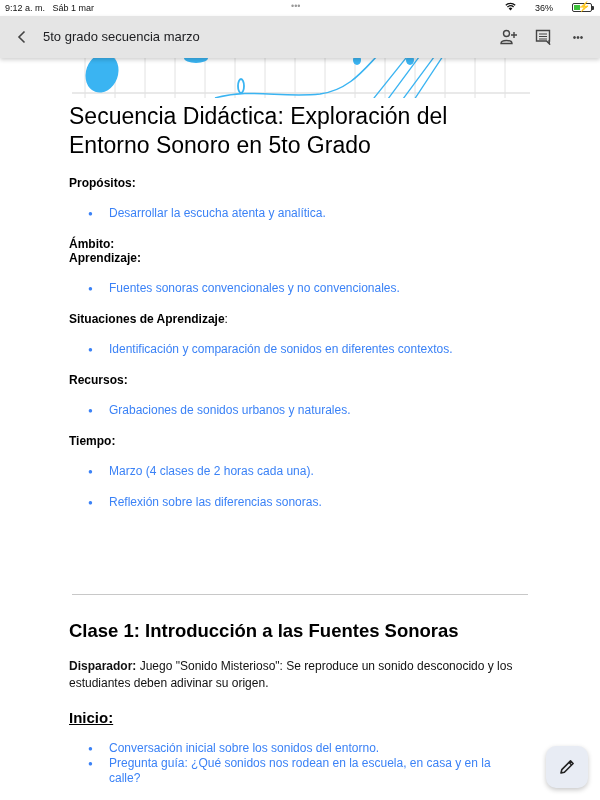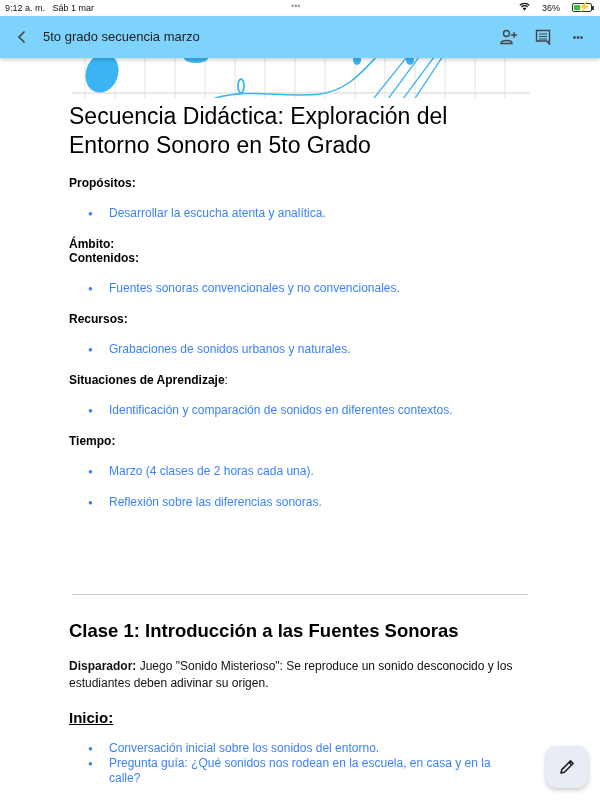--- a/index.html
+++ b/index.html
@@ -2,27 +2,27 @@
 <html><head>
 <meta charset="utf-8">
 <style>
   * { box-sizing: border-box; margin: 0; padding: 0; }
   html, body { width: 600px; height: 800px; overflow: hidden; background: #ffffff; }
   body { font-family: "Liberation Sans", sans-serif; color: #000; position: relative; }
 
   .status-bar { position: absolute; top: 0; left: 0; width: 600px; height: 16px; font-size: 9px; color: #111; }
   .status-bar .time { position: absolute; left: 5px; top: 3px; }
   .status-bar .dots { position: absolute; left: 291px; top: 1px; font-size: 9px; color: #999; letter-spacing: 0px; }
-  .status-bar .right { position: absolute; right: 8px; top: 2px; display: flex; align-items: center; gap: 12px; }
+  .status-bar .right { position: absolute; right: 8px; top: 2px; display: flex; align-items: center; gap: 19px; }
   .battery { width: 20px; height: 9px; border: 1px solid #333; border-radius: 2px; position: relative; }
   .battery .fill { position: absolute; left: 1px; top: 1px; bottom: 1px; width: 6px; background: #3cc13b; }
   .battery .bolt { position: absolute; left: 5px; top: -3px; font-size: 10px; line-height: 12px; color: #000; }
   .battery::after { content: ""; position: absolute; right: -3px; top: 2px; width: 2px; height: 4px; background: #333; border-radius: 0 1px 1px 0; }
 
-  .app-bar { position: absolute; top: 16px; left: 0; width: 600px; height: 42px; background: #7dd3fc;
+  .app-bar { position: absolute; top: 16px; left: 0; width: 600px; height: 42px; background: #e5e5e5;
              box-shadow: 0 2px 4px rgba(0,0,0,0.18); z-index: 5; display: flex; align-items: center; }
   .back-btn { position: absolute; left: 12px; top: 10px; width: 20px; height: 22px; display: flex; align-items: center; justify-content: center; cursor: pointer; }
   .doc-title { position: absolute; left: 43px; top: 13px; font-size: 13px; color: #202124; }
   .app-bar .icon-btn { position: absolute; top: 10px; width: 24px; height: 22px; display: flex; align-items: center; justify-content: center; cursor: pointer; }
 
   .doc { position: absolute; top: 58px; left: 0; width: 600px; height: 742px; overflow: hidden; }
   .banner { position: absolute; top: 0; left: 0; width: 600px; height: 40px; }
 
   .content { position: absolute; left: 69px; top: 44px; width: 460px; }
   h1.doc-h1 { font-size: 23px; font-weight: normal; line-height: 29px; color: #000; margin-bottom: 16px; }
@@ -129,37 +129,37 @@
       <ul class="bullets">
         <li>Desarrollar la escucha atenta y analítica.</li>
       </ul>
     </div>
 
     <div>
       <div class="sec-label">Ámbito:</div>
     </div>
 
     <div>
-      <div class="sec-label">Contenidos:</div>
+      <div class="sec-label">Aprendizaje:</div>
       <ul class="bullets">
         <li>Fuentes sonoras convencionales y no convencionales.</li>
+      </ul>
+    </div>
+
+    <div>
+      <div class="sec-label"><span>Situaciones de Aprendizaje</span><span class="colon-normal">:</span></div>
+      <ul class="bullets">
+        <li>Identificación y comparación de sonidos en diferentes contextos.</li>
       </ul>
     </div>
 
     <div>
       <div class="sec-label">Recursos:</div>
       <ul class="bullets">
         <li>Grabaciones de sonidos urbanos y naturales.</li>
-      </ul>
-    </div>
-
-    <div>
-      <div class="sec-label"><span>Situaciones de Aprendizaje</span><span class="colon-normal">:</span></div>
-      <ul class="bullets">
-        <li>Identificación y comparación de sonidos en diferentes contextos.</li>
       </ul>
     </div>
 
     <div>
       <div class="sec-label">Tiempo:</div>
       <ul class="bullets">
         <li>Marzo (4 clases de 2 horas cada una).</li>
       </ul>
     </div>
 

